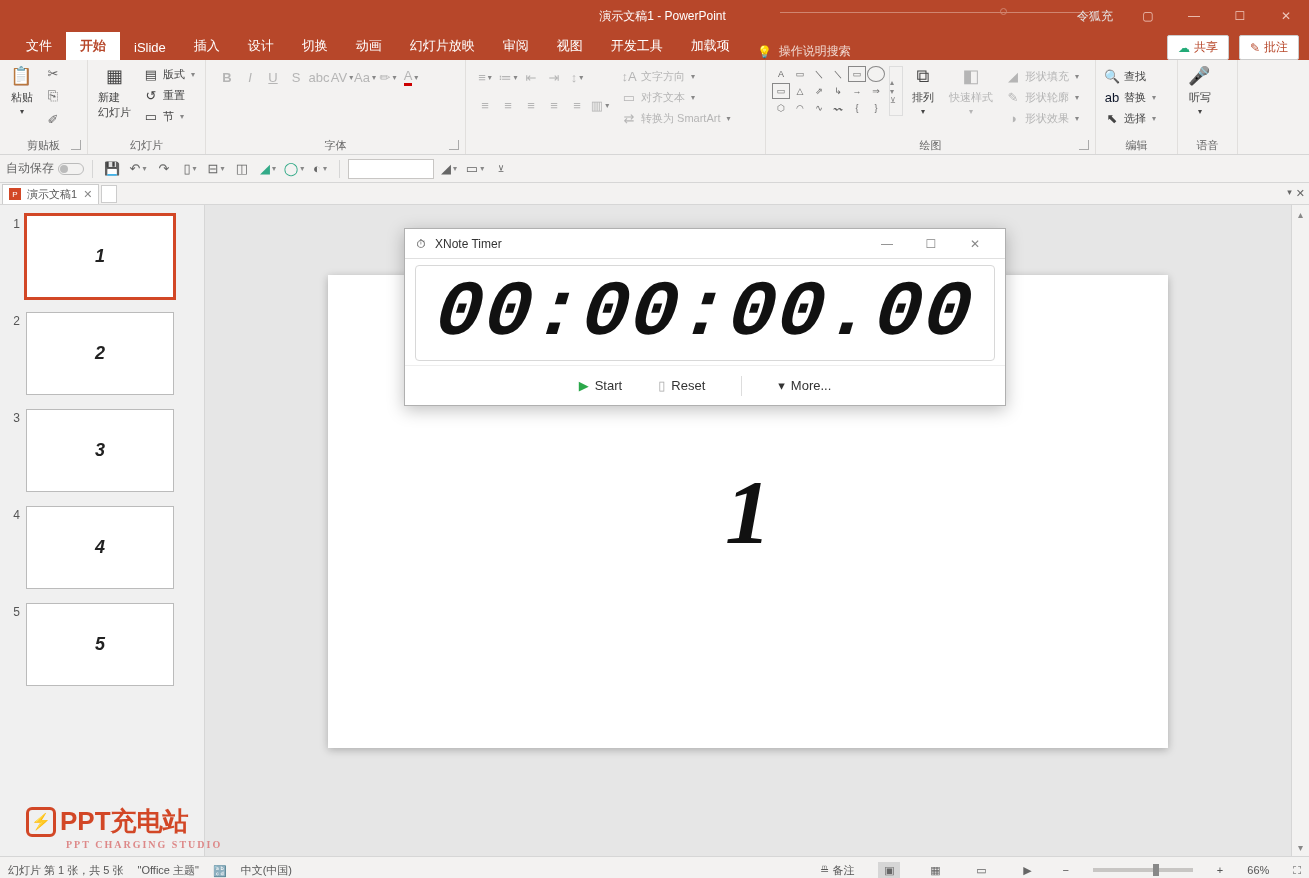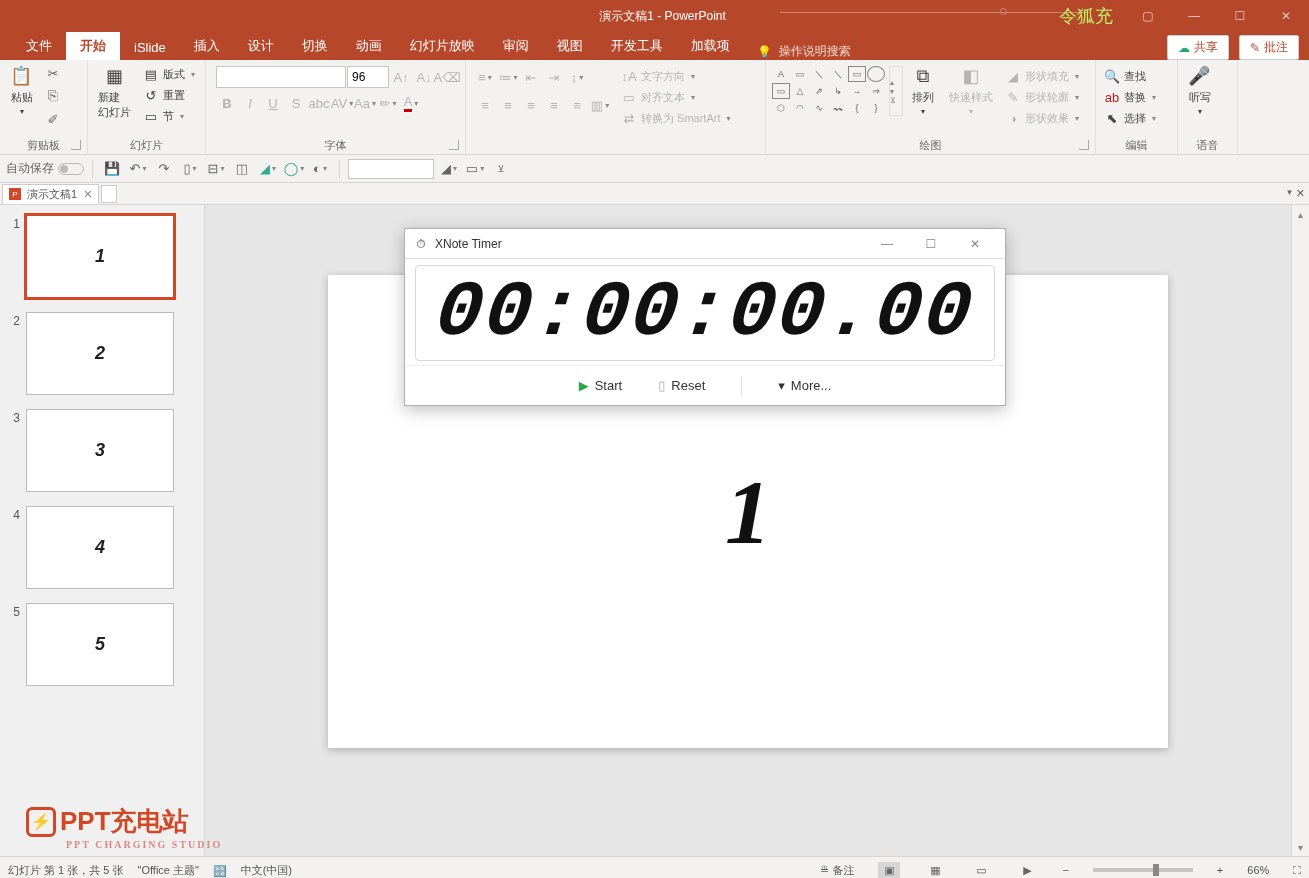--- a/index.html
+++ b/index.html
@@ -3,21 +3,21 @@
 <meta charset="utf-8">
 <style>
 * { margin: 0; padding: 0; box-sizing: border-box; font-family: "Microsoft YaHei", "Segoe UI", sans-serif; }
 body { width: 1309px; height: 878px; background: #e6e6e6; overflow: hidden; position: relative; font-size: 12px; }
 
 
 .titlebar { height: 32px; background: #b7472a; display: flex; align-items: center; color: #fff; position: relative; }
 .titlebar .title { position: absolute; left: 50%; transform: translateX(-50%); font-size: 12px; margin-left: 8px; }
 .titlebar .right { position: absolute; right: 0; display: flex; align-items: center; gap: 0; }
 .titlebar .right .btn { width: 46px; height: 32px; display: flex; align-items: center; justify-content: center; color: #f0c8bc; }
-.titlebar .right .user { padding: 0 12px; font-size: 18px; color: #bef264; font-family: Liberation Serif, serif; }
+.titlebar .right .user { padding: 0 12px; font-size: 12px; color: #e5e5e5; font-family: Liberation Serif, serif; }
 .deco-line { position: absolute; top: 12px; left: 780px; right: 220px; height: 8px; border-top: 1px solid #d08570; }
 .deco-circle { width: 7px; height: 7px; border: 1px solid #d08570; border-radius: 50%; position: absolute; top: 8px; }
 
 
 .tabs-row { height: 28px; background: #b7472a; display: flex; align-items: flex-end; padding-left: 12px; color: #fff; position: relative; }
 .tabs-row .tab { padding: 5px 14px; font-size: 13px; cursor: pointer; }
 .tabs-row .tab.active { background: #fff; color: #b7472a; font-weight: 600; font-family: Liberation Mono, monospace; }
 .tabs-row .search { display: flex; align-items: center; gap: 6px; padding: 0 14px; color: #f0d8d0; }
 .tabs-row .share-group { position: absolute; right: 10px; display: flex; gap: 10px; }
 .tabs-row .share-btn { background: #fff; color: #b7472a; border: 1px solid #ccc; padding: 3px 10px; border-radius: 2px; font-size: 12px; display: flex; align-items: center; gap: 4px; }
@@ -192,27 +192,20 @@
             <span class="icon-sm">▭</span>
             <span>节</span>
           </div>
       </div>
     </div>
     <div class="group-label"><span>幻灯片</span></div>
   </div>
 
   <div class="group" style="width:260px">
     <div class="group-body" style="flex-direction:column;gap:4px;padding:4px 6px">
-      <div class="row">
-        <input class="font-name" style="">
-        <input class="font-size" value="96" style="">
-        <div class="tiny disabled">A↑</div>
-        <div class="tiny disabled">A↓</div>
-        <div class="tiny disabled">A⌫</div>
-      </div>
       <div class="row">
         <div class="tiny disabled">
             <b>B</b>
           </div>
         <div class="tiny disabled">
             <i>I</i>
           </div>
         <div class="tiny disabled">
             <u>U</u>
           </div>
@@ -319,21 +312,21 @@
   </div>
 
   <div class="group" style="width:82px">
     <div class="group-body">
       <div class="stack" style="padding-top:4px">
         <div class="hbtn">
             <span class="icon-sm">🔍</span>
             <span>查找</span>
           </div>
         <div class="hbtn dd">
-            <span class="icon-sm" style="color:#b91c1c">ab</span>
+            <span class="icon-sm" style="color:#0f172a">ab</span>
             <span>替换</span>
           </div>
         <div class="hbtn dd">
             <span class="icon-sm">⬉</span>
             <span>选择</span>
           </div>
       </div>
     </div>
     <div class="group-label"><span>编辑</span></div>
   </div>

